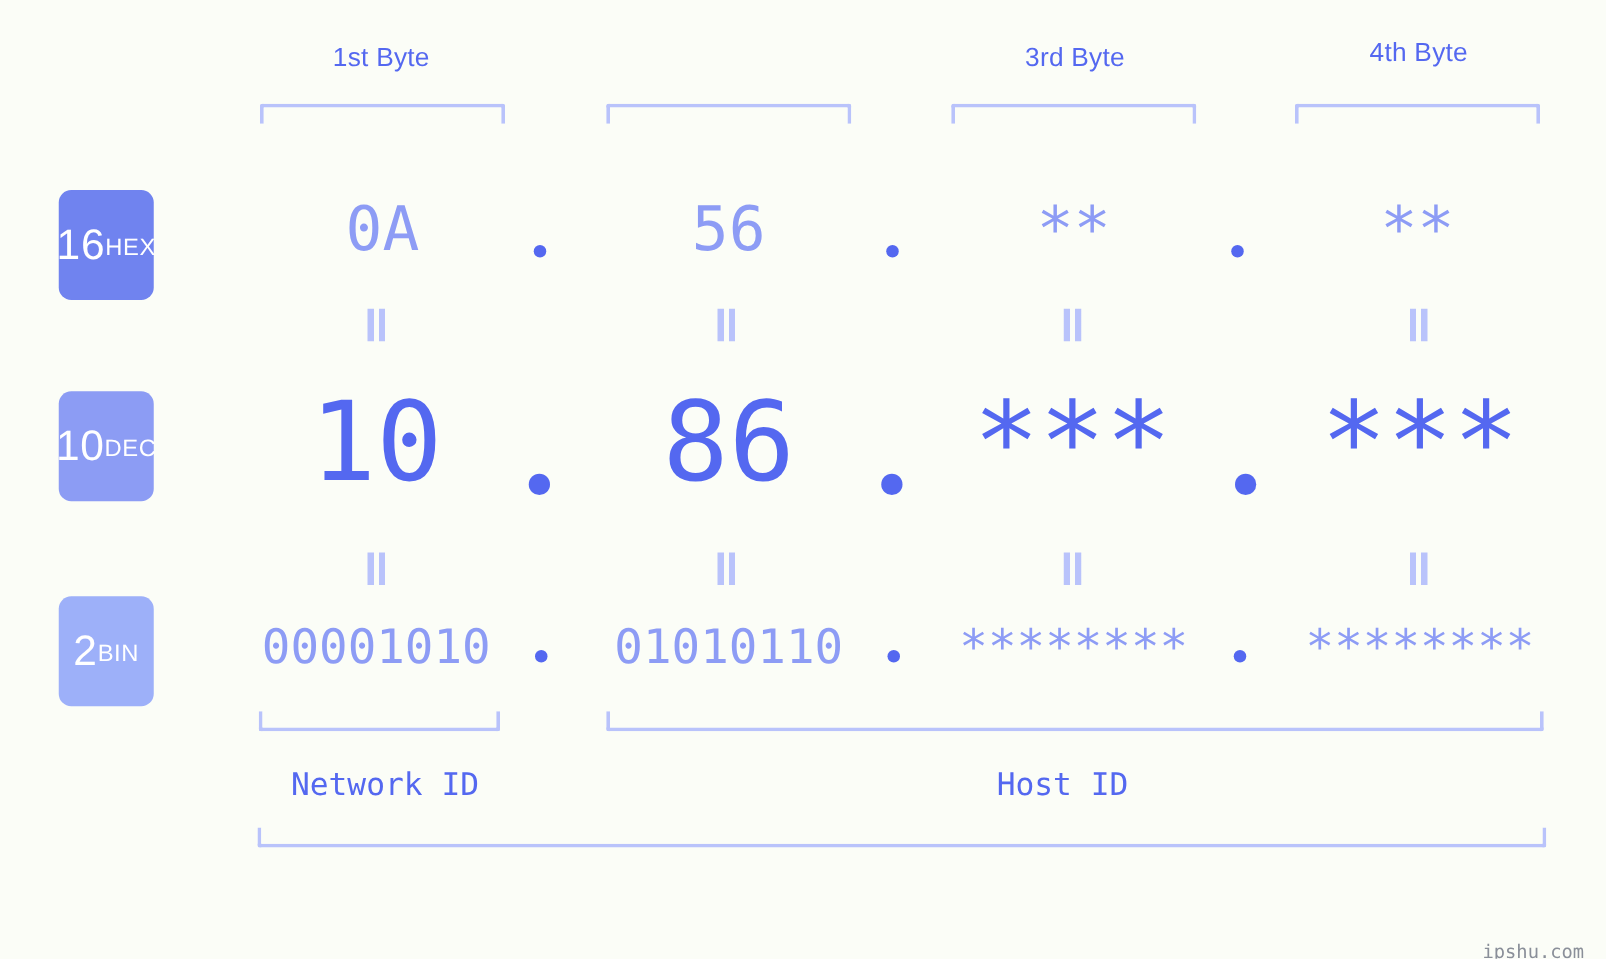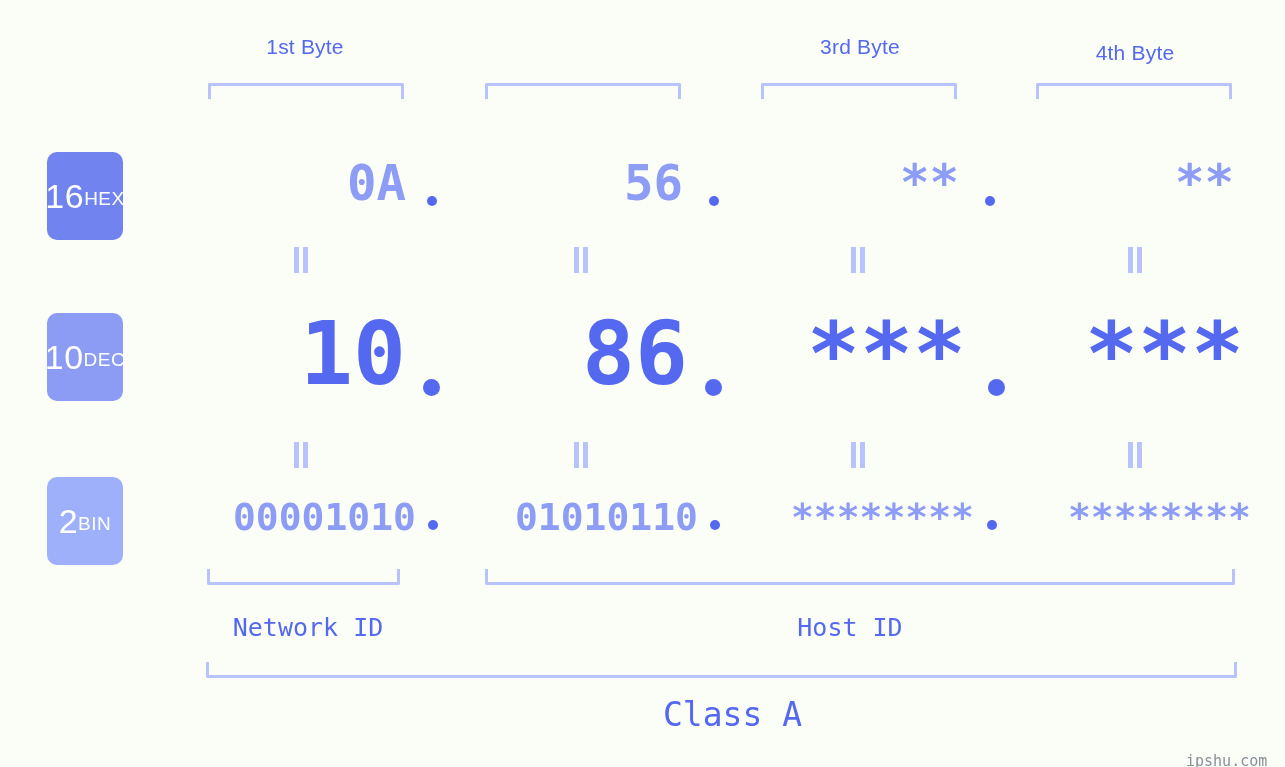--- a/index.html
+++ b/index.html
@@ -62,21 +62,21 @@
   }
   .badge .num{font-size:34px;font-weight:400;letter-spacing:.5px;}
   .badge .nm{font-size:19px;margin-top:4px;letter-spacing:.5px;}
   .badge.hex{background:var(--badge1);}
   .badge.dec{background:var(--badge2);}
   .badge.bin{background:var(--badge3);}
 
   
   .val{
     font-family:"DejaVu Sans Mono","Liberation Mono",monospace;
-    text-align:right;white-space:nowrap;font-weight:bold;
+    text-align:center;white-space:nowrap;
   }
   .row-hex .val{font-size:49px;color:var(--mid);}
   .row-dec .val{font-size:88px;color:var(--accent);}
   .row-bin .val{font-size:38px;color:var(--mid);}
 
   
   .dot{border-radius:50%;background:var(--accent);}
   .dot.s{width:10px;height:10px;}
   .dot.l{width:17px;height:17px;}
 
@@ -106,21 +106,21 @@
     font-size:15px;color:var(--watermark);white-space:nowrap;
   }
 </style>
 </head>
 <body>
 
 <div id="stage">
 
   <div class="abs byte-label" style="left:205px;top:35px;width:200px;">1st Byte</div>
   <div class="abs byte-label" style="left:760px;top:35px;width:200px;">3rd Byte</div>
-  <div class="abs byte-label" style="left:1035px;top:41px;width:200px;">4th Byte</div>
+  <div class="abs byte-label" style="left:1035px;top:31px;width:200px;">4th Byte</div>
 
   <div class="abs bracket-top" style="left:208px;top:83px;width:196px;"></div>
   <div class="abs bracket-top" style="left:485px;top:83px;width:196px;"></div>
   <div class="abs bracket-top" style="left:761px;top:83px;width:196px;"></div>
   <div class="abs bracket-top" style="left:1036px;top:83px;width:196px;"></div>
 
   <div class="abs row-hex">
     <div class="abs badge hex" style="left:47px;top:152px;">
       <span class="num">16</span>
       <span class="nm">HEX</span>
@@ -178,17 +178,16 @@
     <div class="abs dot s" style="left:987px;top:520px;"></div>
   </div>
 
   <div class="abs bracket-bottom" style="left:207px;top:569px;width:193px;"></div>
   <div class="abs bracket-bottom" style="left:485px;top:569px;width:750px;"></div>
 
   <div class="abs section-label" style="left:203px;top:613px;width:210px;">Network ID</div>
   <div class="abs section-label" style="left:760px;top:613px;width:180px;">Host ID</div>
 
   <div class="abs bracket-bottom" style="left:206px;top:662px;width:1031px;"></div>
-  <div class="abs class-label" style="left:600px;top:695px;width:265px;">Class A</div>
 
   <div class="abs watermark" style="left:1186px;top:714px;margin-top:38px;">ipshu.com</div>
 
 </div>
 
 </body></html>

